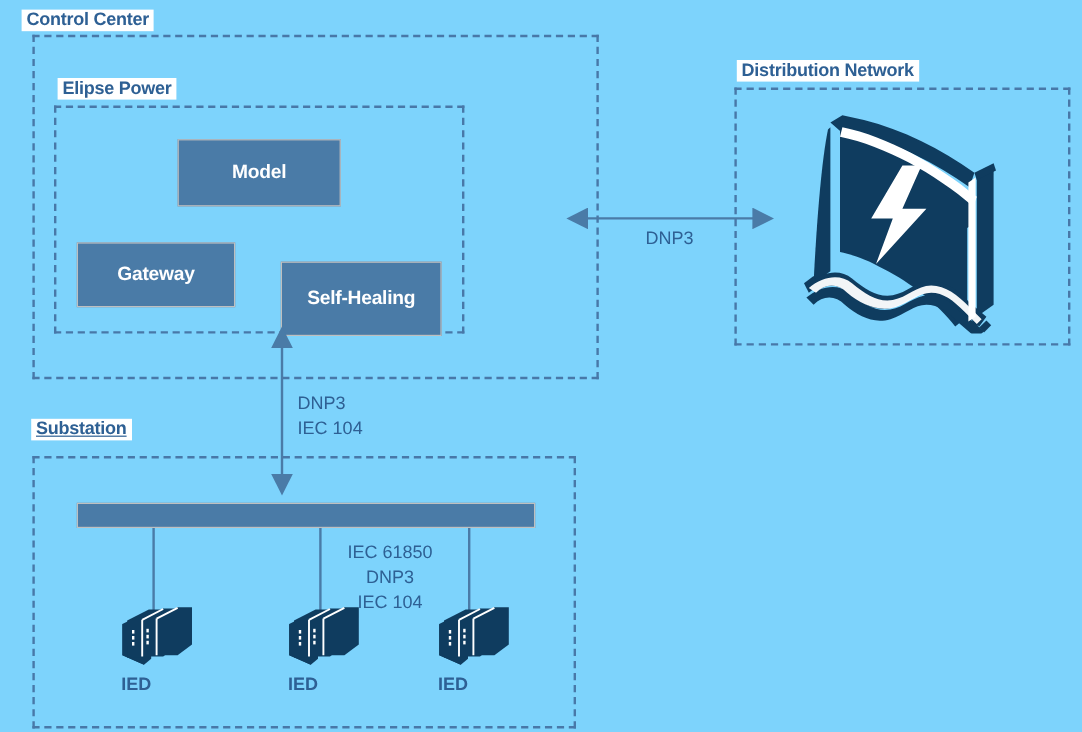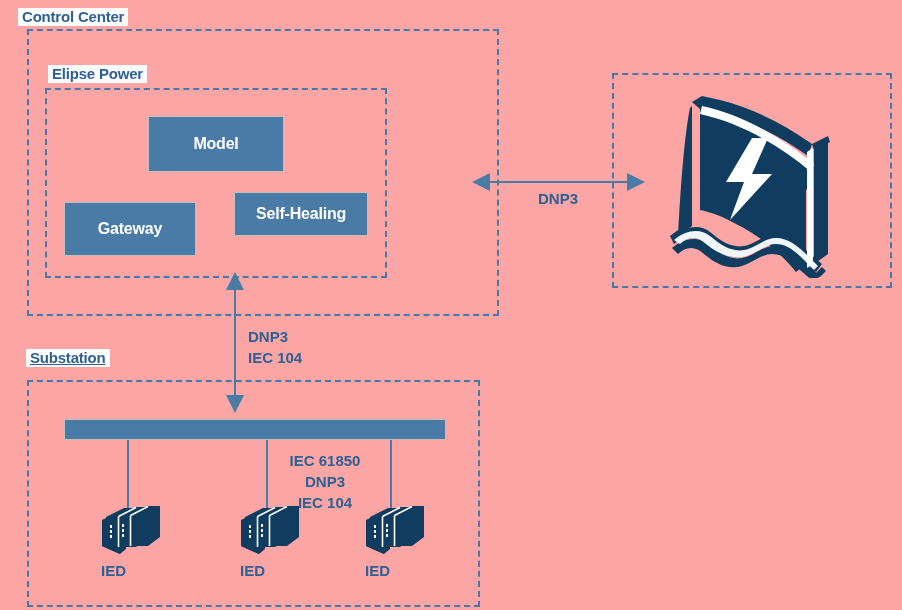--- a/index.html
+++ b/index.html
@@ -7,21 +7,21 @@
     padding: 0;
     background: #ffffff;
   }
   body {
     font-family: "Liberation Sans", sans-serif;
   }
   #canvas {
     position: relative;
     width: 902px;
     height: 610px;
-    background: #fca5a5;
+    background: #7dd3fc;
     overflow: hidden;
   }
 
   
   .group-box {
     position: absolute;
     border: 2px dashed #4878A8;
     background: transparent;
     box-sizing: border-box;
   }
@@ -62,21 +62,21 @@
   .drop-line {
     position: absolute;
     width: 2px;
     background: #4A7BA7;
   }
 
   
   .proto-label {
     position: absolute;
     color: #2E6094;
-    font-weight: bold;
+    font-weight: normal;
     font-size: 15px;
     line-height: 21px;
     white-space: nowrap;
     text-align: center;
   }
 
   
   .device-label {
     position: absolute;
     color: #2E6094;
@@ -110,25 +110,26 @@
   <div class="group-label" style="left:48px; top:65px;">Elipse Power</div>
 
   <div class="solid-box" style="left:148px; top:116px; width:136px; height:56px;">
     <span>Model</span>
   </div>
 
   <div class="solid-box" style="left:64px; top:202px; width:132px; height:54px;">
     <span>Gateway</span>
   </div>
 
-  <div class="solid-box" style="left:234px; top:192px; width:134px; height:44px;">
+  <div class="solid-box" style="left:234px; top:218px; width:134px; height:62px;">
     <span>Self-Healing</span>
   </div>
 
   <div class="group-box" style="left:612px; top:73px; width:280px; height:215px;"></div>
+  <div class="group-label" style="left:614px; top:50px;">Distribution Network</div>
 
   <div class="icon-holder" style="left:648px; top:86px; width:200px; height:192px;">
     <svg width="200" height="192" viewBox="0 0 200 192" xmlns="http://www.w3.org/2000/svg">
       <g fill="#0F3C5F">
 
         <path d="M44,16 L54,10 L72,14 C104,22 136,38 164,58 L160,70
                  C132,50 100,34 68,26 L60,30 Z"></path>
         <path d="M44,20
                  C44,20 44,120 44,140
                  L30,150

